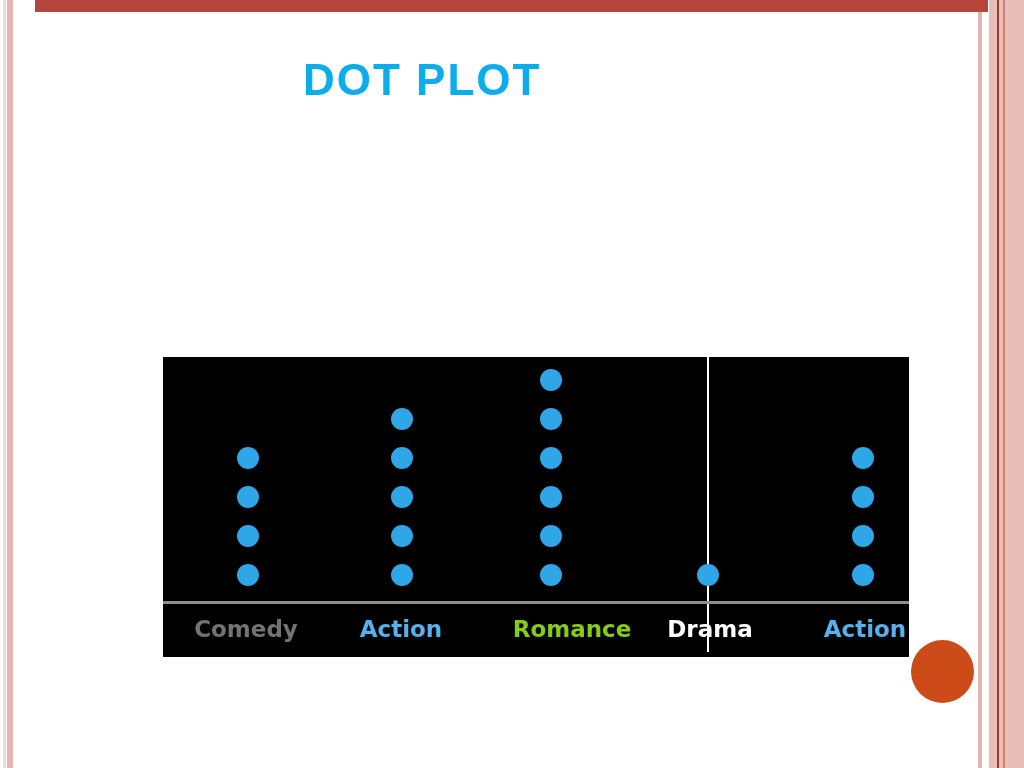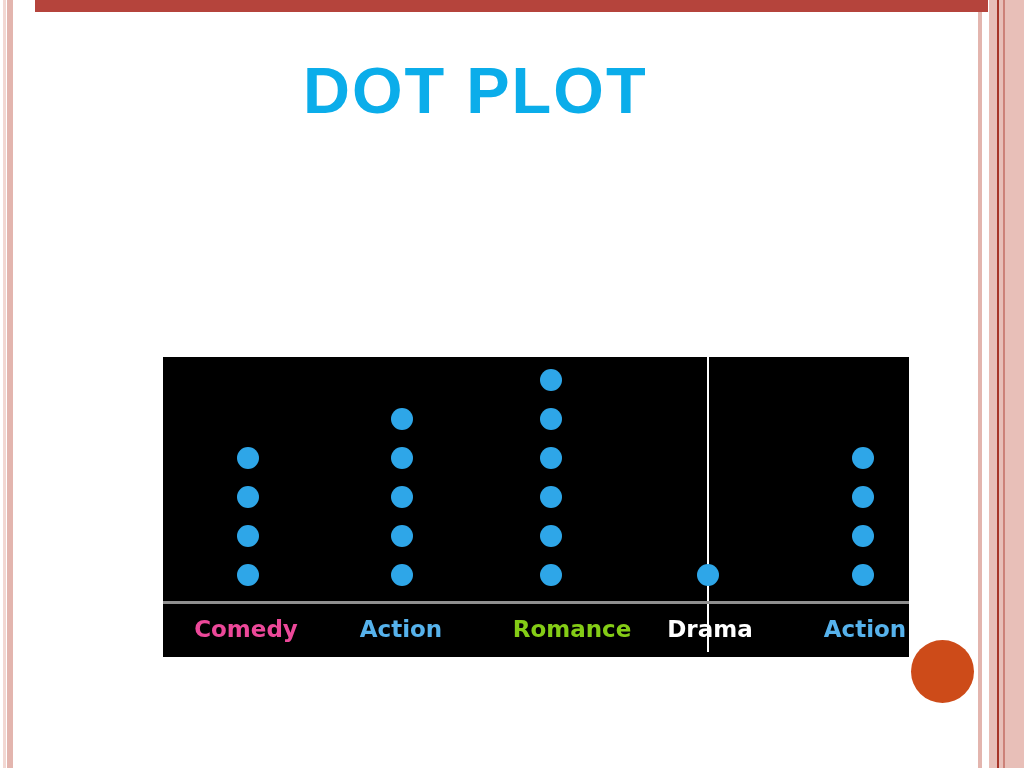--- a/index.html
+++ b/index.html
@@ -11,21 +11,21 @@
   .vstripe{position:absolute;top:0;height:768px;}
   .s-l1{left:3px;width:3px;}
   .s-l2{left:7px;width:6px;}
   .s-r1{left:978px;width:4px;}
   .s-rband{left:989px;width:35px;}
   .s-rdark{left:997px;width:2px;}
   .s-rsoft{left:1003px;width:2px;}
 
   .top-bar{position:absolute;left:35px;top:0;width:953px;height:12px;}
 
-  .title{position:absolute;left:303px;top:58px;font-size:65px;font-weight:800;
+  .title{position:absolute;left:303px;top:58px;font-size:44px;font-weight:800;
          letter-spacing:2px;line-height:1.0;white-space:nowrap;}
 
   .subtitle{position:absolute;left:163px;top:218px;font-size:48px;color:#111111;
             white-space:nowrap;}
   .subtitle .lbl{font-weight:700;letter-spacing:-1px;}
   .subtitle .val{font-weight:400;margin-left:42px;}
 
   .plot{position:absolute;left:163px;top:357px;width:746px;height:300px;}
   .axis{position:absolute;left:0;top:244px;width:746px;height:3px;}
   .divider{position:absolute;top:0;width:2px;height:295px;}
@@ -52,21 +52,21 @@
 
   <div class="title" style="color: rgb(11, 173, 234);">DOT PLOT</div>
 
   <div class="plot" id="plot" style="background: rgb(0, 0, 0);">
     <div class="divider" id="divider" style="background: rgb(255, 255, 255); left: 544px;"></div>
     <div class="axis" id="axis" style="background: rgb(143, 143, 143); top: 244px;"></div>
   <div class="dot" style="left: 74px; top: 207px; background: rgb(46, 166, 232);"></div>
       <div class="dot" style="left: 74px; top: 168px; background: rgb(46, 166, 232);"></div>
       <div class="dot" style="left: 74px; top: 129px; background: rgb(46, 166, 232);"></div>
       <div class="dot" style="left: 74px; top: 90px; background: rgb(46, 166, 232);"></div>
-      <div class="cat-label" style="left: 83px; color: #ec4899;">Comedy</div>
+      <div class="cat-label" style="left: 83px; color: #737373;">Comedy</div>
       <div class="dot" style="left: 228px; top: 207px; background: rgb(46, 166, 232);"></div>
       <div class="dot" style="left: 228px; top: 168px; background: rgb(46, 166, 232);"></div>
       <div class="dot" style="left: 228px; top: 129px; background: rgb(46, 166, 232);"></div>
       <div class="dot" style="left: 228px; top: 90px; background: rgb(46, 166, 232);"></div>
       <div class="dot" style="left: 228px; top: 51px; background: rgb(46, 166, 232);"></div>
       <div class="cat-label" style="left: 238px; color: rgb(86, 178, 236); text-align: center;">Action</div>
       <div class="dot" style="left: 377px; top: 207px; background: rgb(46, 166, 232);"></div>
       <div class="dot" style="left: 377px; top: 168px; background: rgb(46, 166, 232);"></div>
       <div class="dot" style="left: 377px; top: 129px; background: rgb(46, 166, 232);"></div>
       <div class="dot" style="left: 377px; top: 90px; background: rgb(46, 166, 232);"></div>

